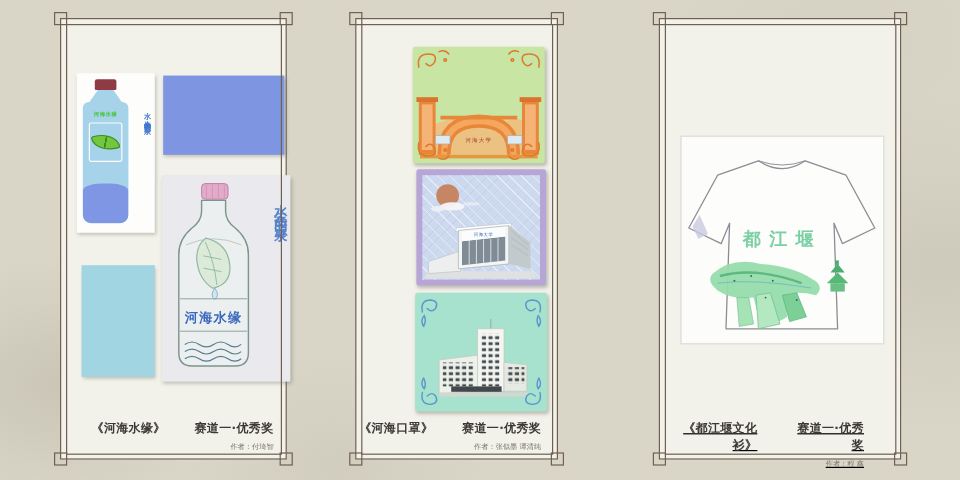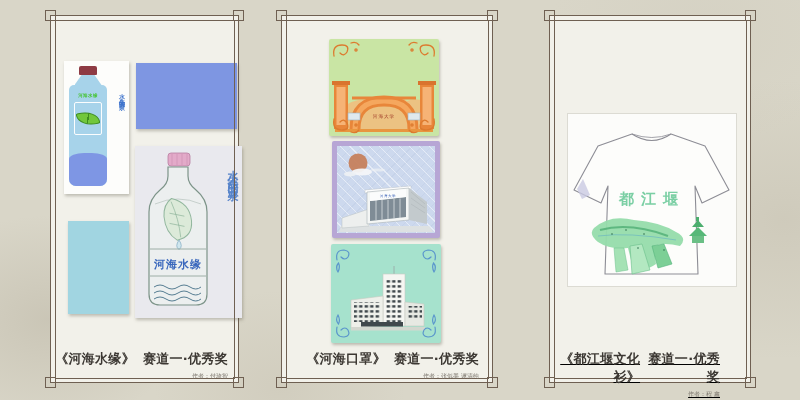--- a/index.html
+++ b/index.html
@@ -14,21 +14,21 @@
       #d9d6c8;
   }
   .panel{
     position:absolute;top:15px;height:368px;background:#f2f1ea;
     border:1.5px solid #6f6052;box-sizing:border-box;
   }
   .panel::after{content:'';position:absolute;inset:3.5px;border:1px solid #6f6052;pointer-events:none;}
   .knot{position:absolute;width:9px;height:9px;border:1.5px solid #6f6052;background:transparent;z-index:3;}
   .knot.tl{left:-6px;top:-6px}.knot.tr{right:-6px;top:-6px}
   .knot.bl{left:-6px;bottom:-6px}.knot.br{right:-6px;bottom:-6px}
-  .card{position:absolute;box-shadow:1px 2px 3px rgba(90,85,70,.35);}
+  .card{position:absolute;box-shadow:1px 2px 3px rgba(90,85,70,.35);font-family:Liberation Mono, monospace;}
   svg{display:block}
 
   
   .sb-card{left:13px;top:45px;width:65px;height:133px;background:#fdfdfb;}
   .rect-cornflower{left:85px;top:47px;width:101px;height:66px;background:#7e96e2;}
   .rect-cyan{left:17px;top:205px;width:61px;height:93px;background:#a1d5e1;}
   .bb-card{left:84px;top:130px;width:107px;height:172px;background:#e9e9ee;}
   .sbottle{position:absolute;left:5px;top:5px;width:38px;}
   .sb-cap{width:18px;height:9px;margin:0 auto;background:#8e3b44;border-radius:2px 2px 1px 1px;}
   .sb-neck{width:27px;height:10px;margin:0 auto;background:#a7d3ea;
@@ -42,21 +42,21 @@
     border:1px solid #3e8d20;border-radius:2px 100% 2px 100%;transform:rotate(-14deg);
     background-image:linear-gradient(115deg,transparent 47%,#3e8d20 47%,#3e8d20 53%,transparent 53%);}
   .sb-water{position:absolute;left:0;right:0;bottom:0;height:33px;background:#7e96e4;
     border-radius:40% 40% 0 0 / 6px 6px 0 0;}
   .vtext{writing-mode:vertical-rl;color:#3f74cc;position:absolute;}
   .sb-slogan{right:3px;top:27px;font-size:6px;letter-spacing:1.5px;font-weight:600;}
   .bb-slogan{right:3px;top:15px;font-size:11px;letter-spacing:4px;color:#4779c6;font-weight:600;opacity:.9;}
 
   
   .caption{position:absolute;top:334px;text-align:right;z-index:2;}
-  .cap-line1{display:flex;gap:8px;justify-content:flex-end;font-size:13px;color:#3c3833;font-weight:600;letter-spacing:.3px;}
+  .cap-line1{display:flex;gap:24px;justify-content:flex-end;font-size:10px;color:#3c3833;font-weight:600;letter-spacing:.3px;}
   .cap-line2{font-size:6px;color:#7a746b;margin-top:3.5px;}
 
   
   .m1-card{left:47px;top:23px;width:110px;height:97px;background:#c9e5a4;border-radius:2px;}
   .m2-card{left:50px;top:125px;width:108px;height:97px;background:#b7a6d5;box-sizing:border-box;border:5px solid #b7a6d5;border-radius:2px;}
   .m2-inner{width:98px;height:87px;
     background:
       repeating-linear-gradient(45deg,rgba(255,255,255,.5) 0 .8px,transparent .8px 7px),
       repeating-linear-gradient(-45deg,rgba(185,200,225,.35) 0 .8px,transparent .8px 7px),
       #cdd9ee;}
@@ -112,21 +112,21 @@
 
   <div class="caption" style="right:10px;">
     <div class="cap-line1">
       <span>《河海水缘》</span>
       <span>赛道一·优秀奖</span>
     </div>
     <div class="cap-line2">作者：付琦智</div>
   </div>
 </div>
 
-<div class="panel" style="left:281px;width:212px;">
+<div class="panel" style="left:296px;width:169px;">
   <div class="knot tl"></div>
   <div class="knot tr"></div>
   <div class="knot bl"></div>
   <div class="knot br"></div>
 
   <div class="card m1-card">
     <svg viewBox="0 0 110 97" width="110" height="97">
       <path d="M8 72 Q28 54 52 64 Q66 52 78 62 Q92 56 102 70 L102 90 L8 90 Z" fill="#f2bc7c" opacity=".85"></path>
       <path d="M26 90 Q26 62 55 62 Q84 62 84 90" fill="none" stroke="#e8863a" stroke-width="11"></path>
       <path d="M26 90 Q26 62 55 62 Q84 62 84 90" fill="none" stroke="#f5a75e" stroke-width="5"></path>

